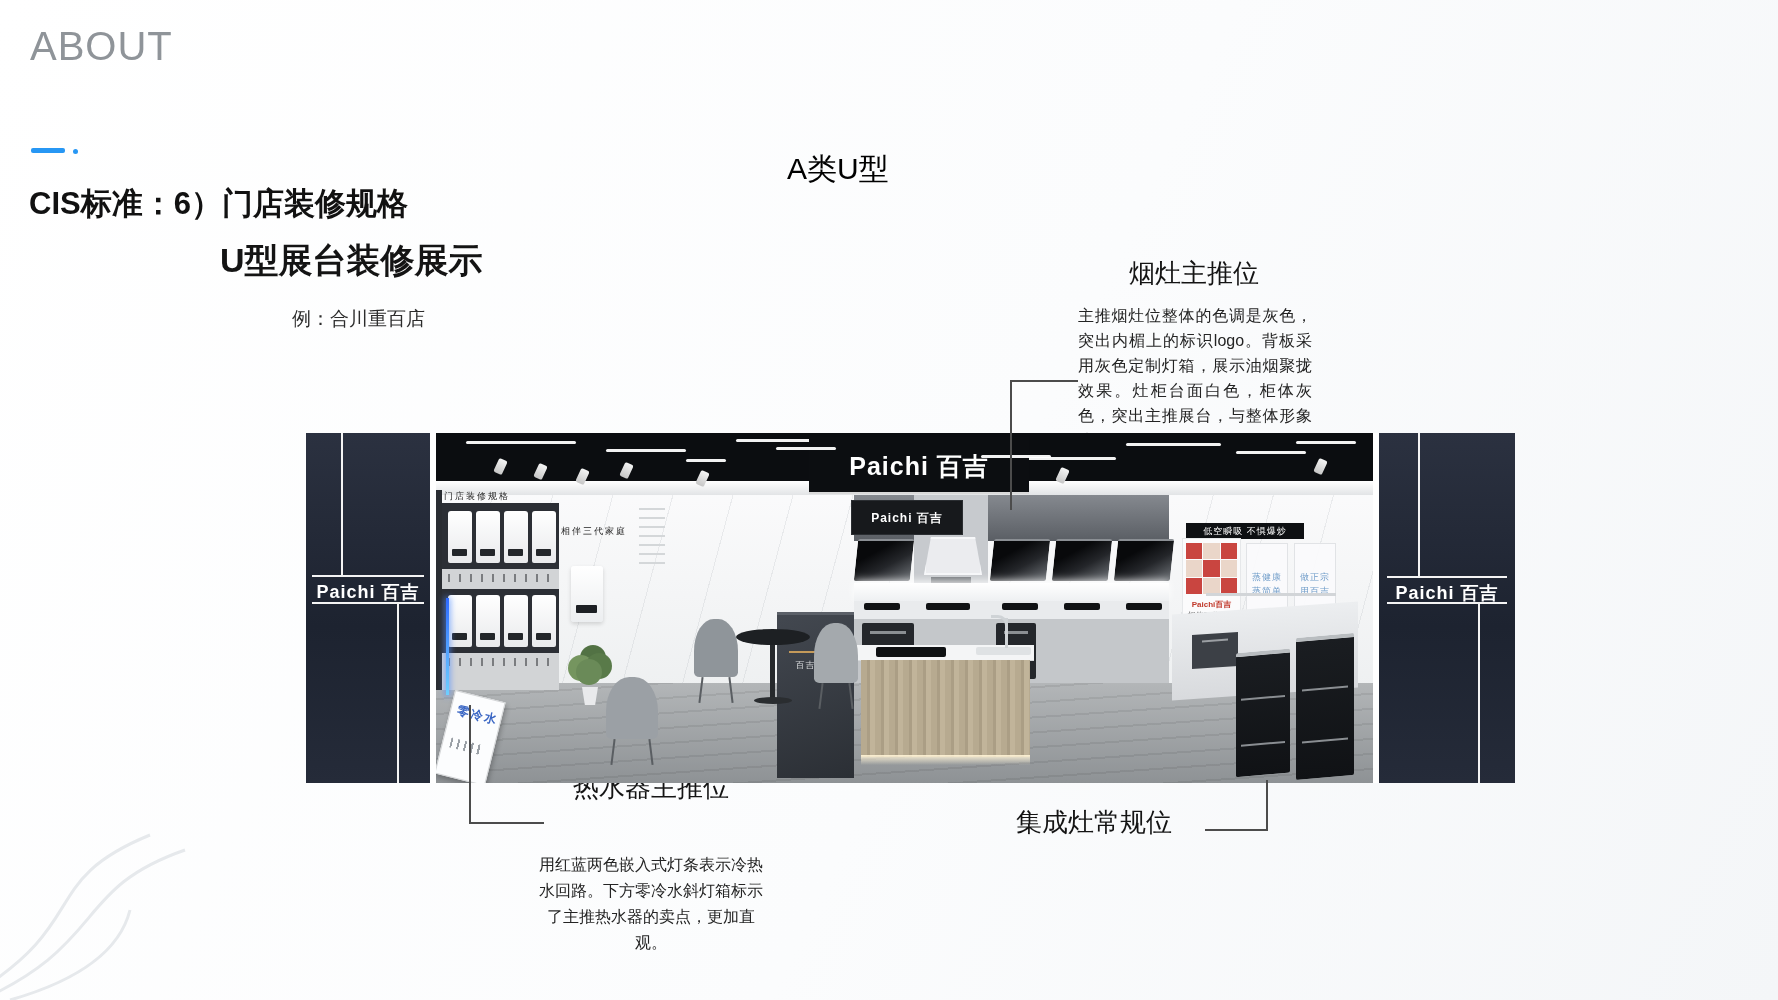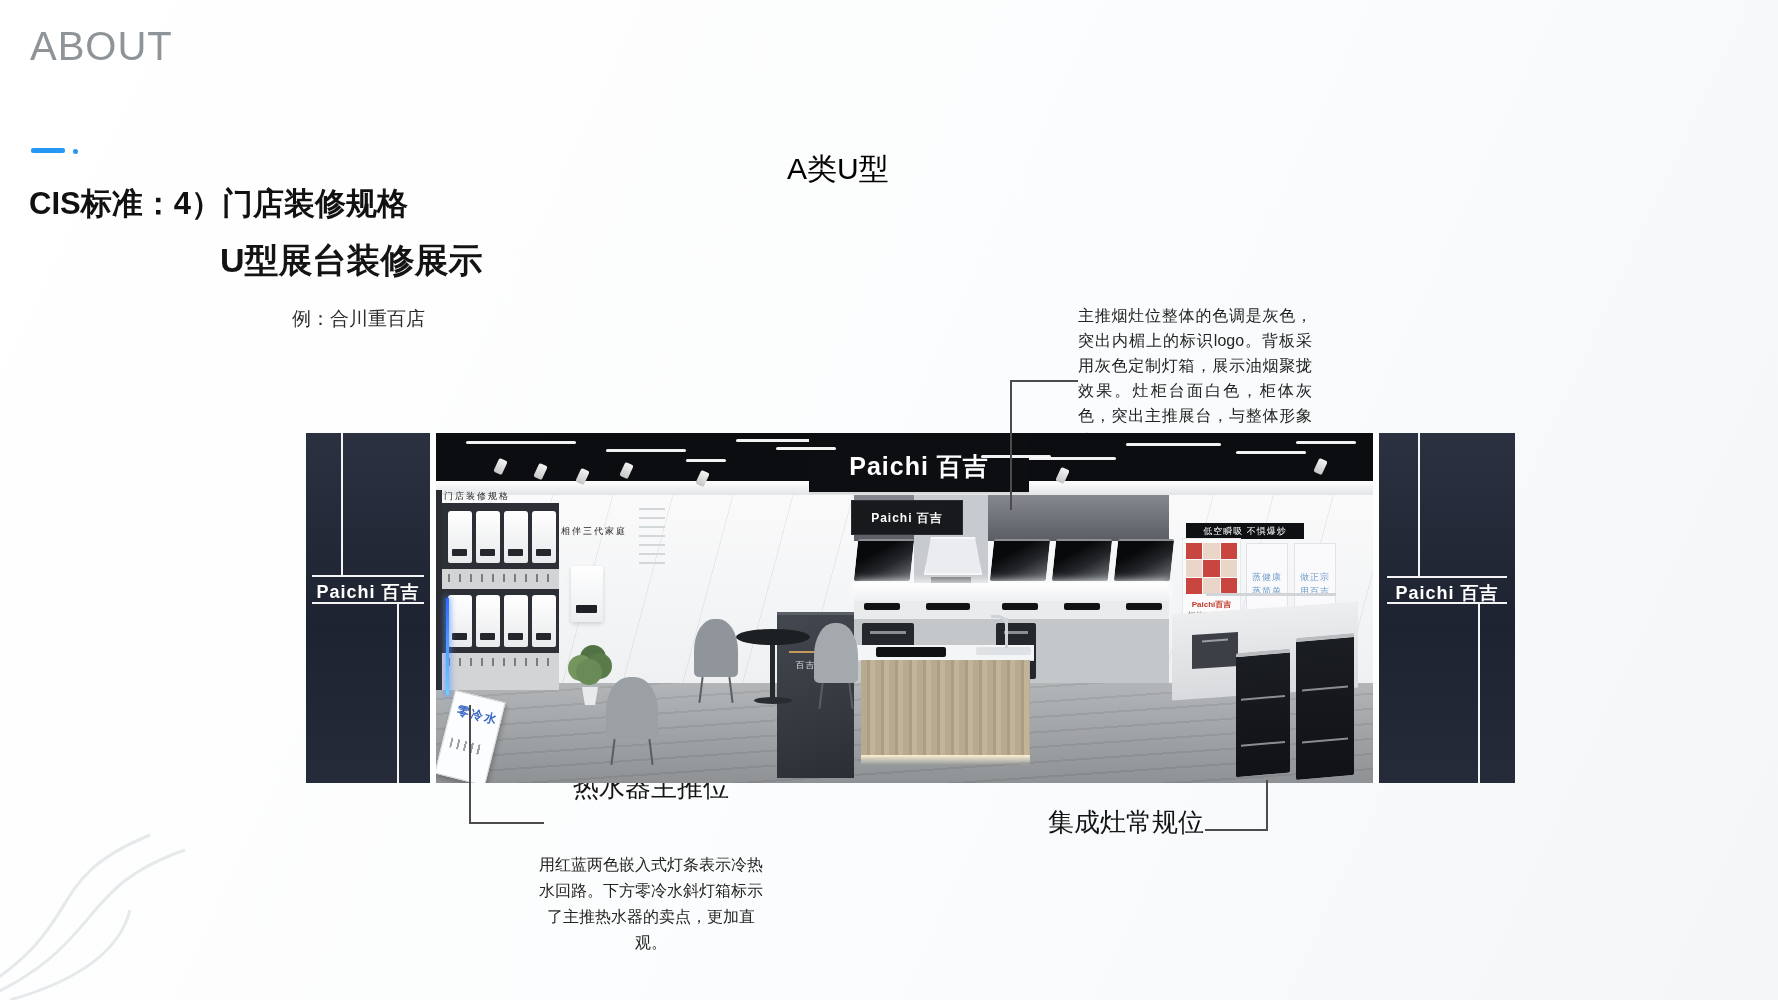--- a/index.html
+++ b/index.html
@@ -128,31 +128,32 @@
 
   <svg class="abs" style="left:0;top:740px;width:340px;height:260px;" viewBox="0 0 340 260">
     <path d="M-20,250 C90,180 40,140 150,95 M-30,265 C110,205 70,150 185,110 M10,260 C80,240 120,210 130,170" stroke="#e6e9ec" stroke-width="3" fill="none"></path>
   </svg>
 
   <div class="abs eyebrow">
     <div>ABOUT</div>
   </div>
   <div class="abs accent-dash"></div>
   <div class="abs accent-dot"></div>
-  <div class="abs cis-title">CIS标准：4）门店装修规格</div>
+  <div class="abs cis-title">CIS标准：6）门店装修规格</div>
   <div class="abs main-title">U型展台装修展示</div>
   <div class="abs example">例：合川重百店</div>
   <div class="abs type-label">A类U型</div>
 
+  <div class="abs co-title" style="left:1080px;top:256px;width:228px;">烟灶主推位</div>
   <div class="abs co-body co-just" style="left:1078px;top:303px;width:234px;">主推烟灶位整体的色调是灰色，突出内楣上的标识logo。背板采用灰色定制灯箱，展示油烟聚拢效果。灶柜台面白色，柜体灰色，突出主推展台，与整体形象协调一致。</div>
 
   <div class="abs co-title" style="left:541px;top:770px;width:220px;">热水器主推位</div>
   <div class="abs co-body co-center" style="left:537px;top:852px;width:228px;line-height:26px;">用红蓝两色嵌入式灯条表示冷热水回路。下方零冷水斜灯箱标示了主推热水器的卖点，更加直观。</div>
 
-  <div class="abs co-title" style="left:984px;top:805px;width:220px;text-align:right;">集成灶常规位</div>
+  <div class="abs co-title" style="left:984px;top:805px;width:220px;">集成灶常规位</div>
 
   <div class="abs cline" style="left:1010px;top:380px;width:68px;height:2px;"></div>
   <div class="abs cline" style="left:1010px;top:380px;width:2px;height:130px;"></div>
   <div class="abs cline" style="left:469px;top:705px;width:2px;height:119px;"></div>
   <div class="abs cline" style="left:469px;top:822px;width:75px;height:2px;"></div>
   <div class="abs cline" style="left:1266px;top:780px;width:2px;height:51px;"></div>
   <div class="abs cline" style="left:1205px;top:829px;width:63px;height:2px;"></div>
 
   <div class="abs photo">
 

